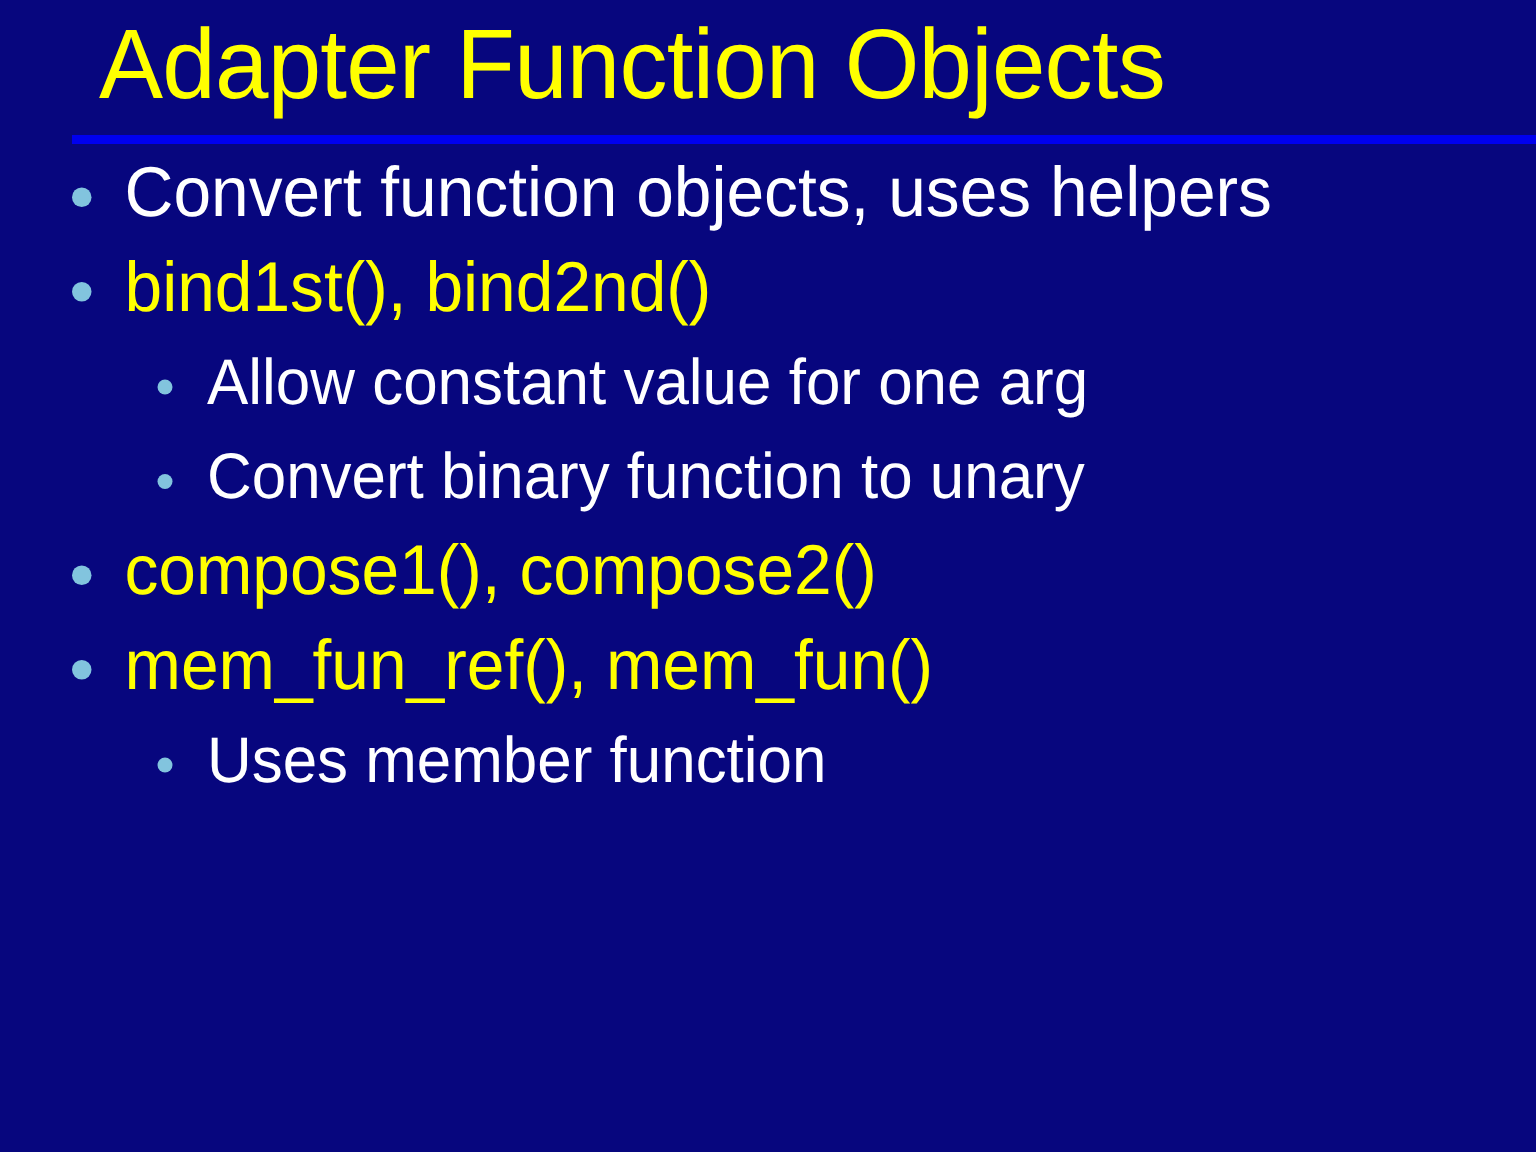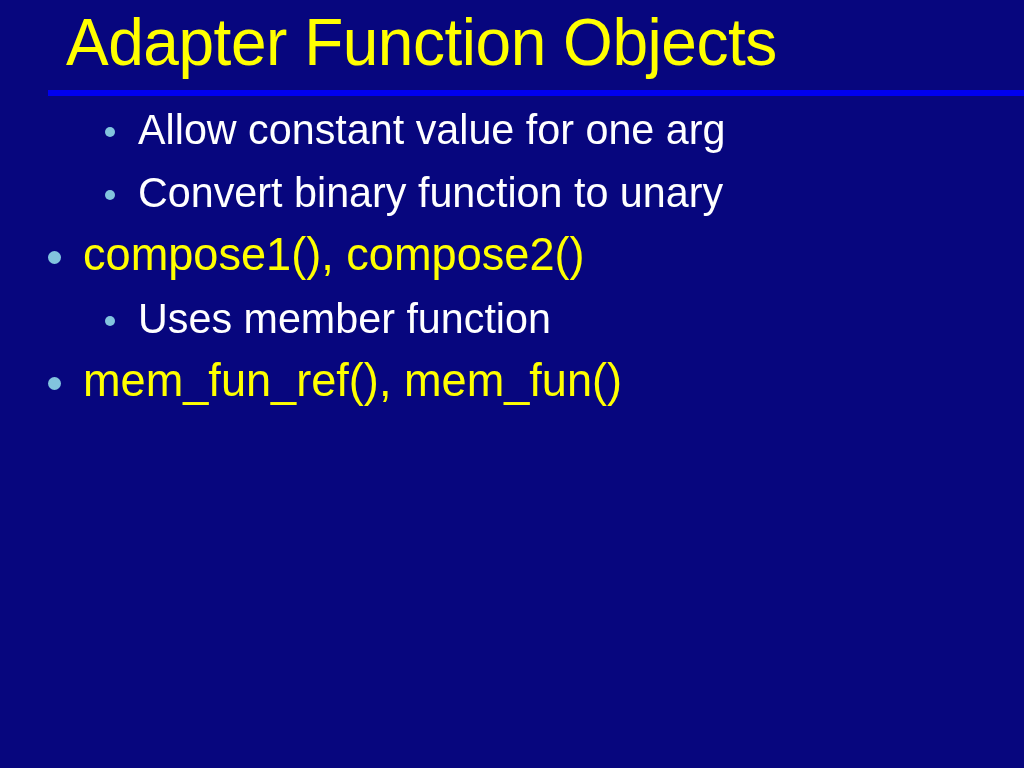--- a/index.html
+++ b/index.html
@@ -117,44 +117,52 @@
 
 <div id="slide">
 
   <div id="title-block">
     <div id="slide-title">Adapter Function Objects</div>
     <div id="title-rule"></div>
   </div>
 
   <div id="body-block">
 
+    <div class="line lvl1">
+      <span class="bullet-marker"></span>
+      <span class="line-text c-white">Convert function objects, uses helpers</span>
+    </div>
 
+    <div class="line lvl1">
+      <span class="bullet-marker"></span>
+      <span class="line-text c-yellow">bind1st(),  bind2nd()</span>
+    </div>
 
     <div class="line lvl2">
       <span class="bullet-marker"></span>
       <span class="line-text c-white">Allow constant value for one arg</span>
     </div>
 
     <div class="line lvl2">
       <span class="bullet-marker"></span>
       <span class="line-text c-white">Convert binary function to unary</span>
     </div>
 
 
 
     <div class="line lvl1">
       <span class="bullet-marker"></span>
       <span class="line-text c-yellow">compose1(),  compose2()</span>
     </div>
 
 
+    <div class="line lvl1">
+      <span class="bullet-marker"></span>
+      <span class="line-text c-yellow">mem_fun_ref(),  mem_fun()</span>
+    </div>
+
     <div class="line lvl2">
       <span class="bullet-marker"></span>
       <span class="line-text c-white">Uses member function</span>
-    </div>
-
-    <div class="line lvl1">
-      <span class="bullet-marker"></span>
-      <span class="line-text c-yellow">mem_fun_ref(),  mem_fun()</span>
     </div>
 
   </div>
 </div>
 
 </body></html>

